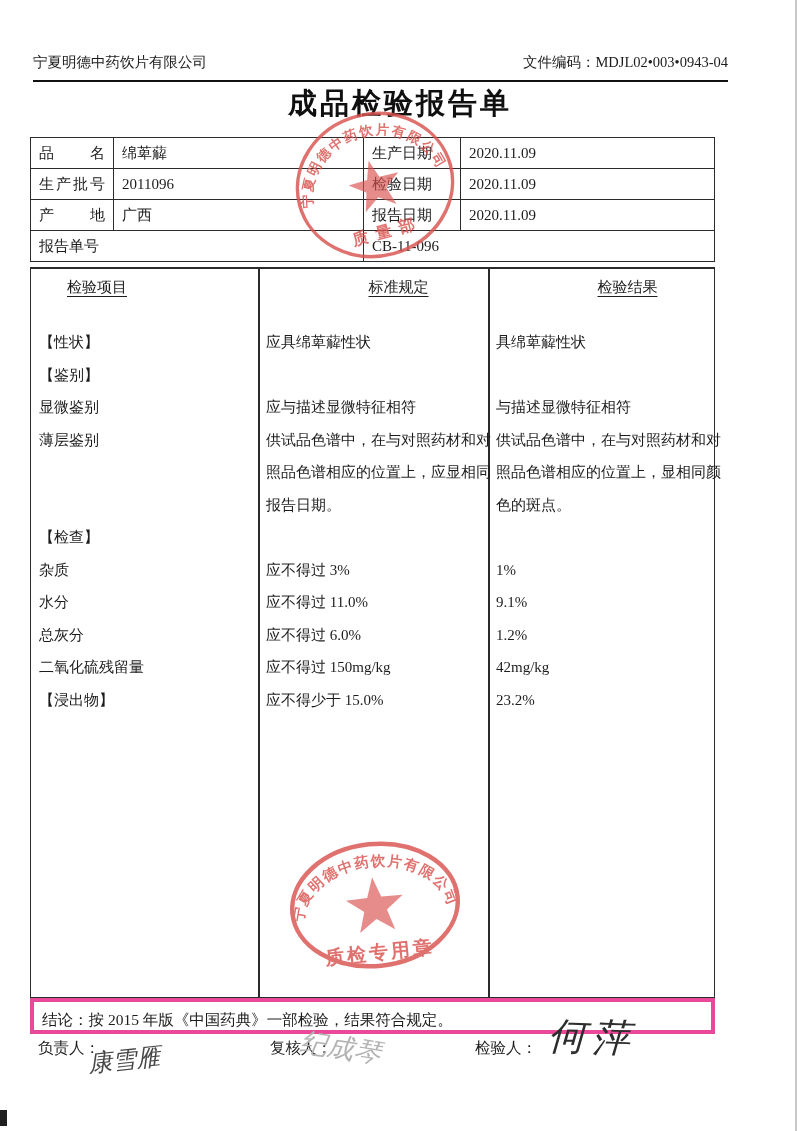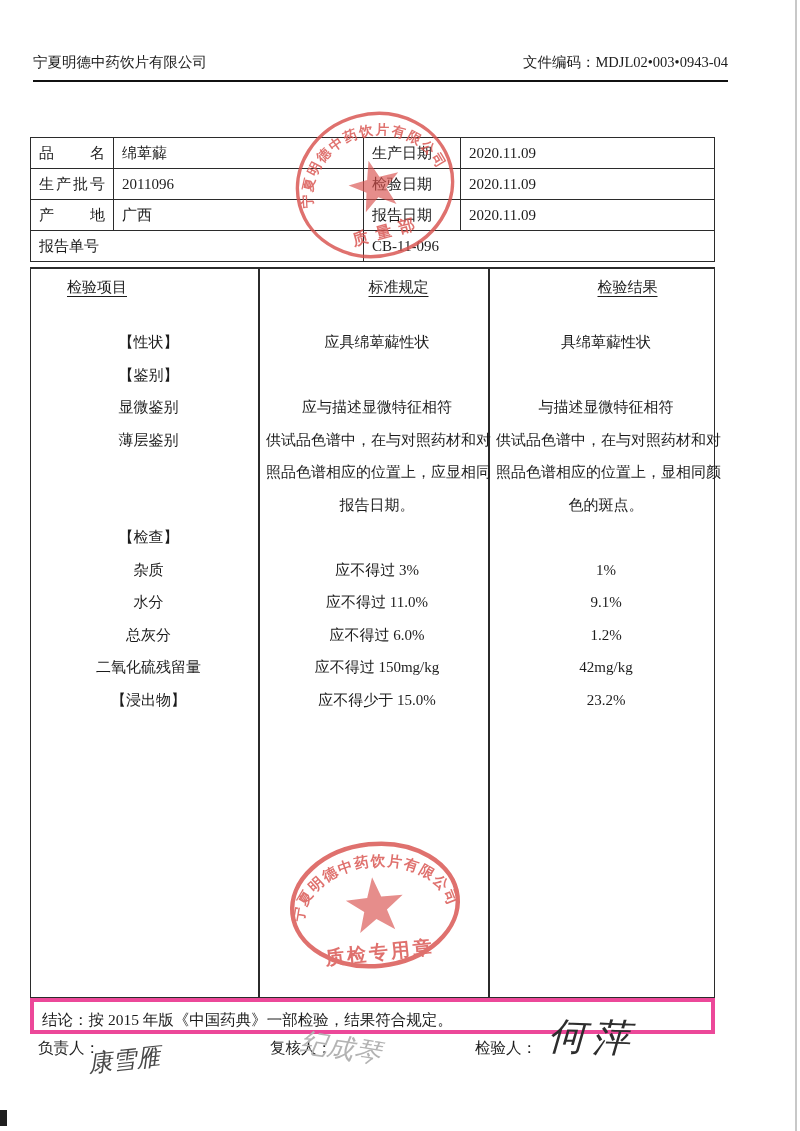--- a/index.html
+++ b/index.html
@@ -22,21 +22,21 @@
   
   .main{position:absolute;top:267px;left:30px;width:685px;height:731px;
         border:1.5px solid #2b2b2b;border-top-width:2.5px;box-sizing:border-box;font-size:15px;}
   .vline{position:absolute;top:0;bottom:0;width:1.5px;background:#2b2b2b;}
   .col{position:absolute;top:0;bottom:0;}
   .colhead{margin-top:8px;height:21px;line-height:21px;text-decoration:underline;
            text-underline-offset:4px;margin-left:28px;}
   .colhead.left{padding-left:8px;text-align:left;}
   .colhead.center{text-align:center;padding-left:23px;}
   .lines{margin-top:28px;}
-  .tline{height:32.5px;line-height:32.5px;padding-left:8px;white-space:nowrap;text-align:center;}
+  .tline{height:32.5px;line-height:32.5px;padding-left:8px;white-space:nowrap;}
   
   .conclusion{position:absolute;top:998px;left:30px;width:685px;height:36px;
               line-height:36px;border:4px solid #ec4899;box-sizing:border-box;
               padding-left:8px;font-size:15.5px;background:#fff;}
   .sigs{position:absolute;top:1038px;left:0;width:800px;height:80px;font-size:15.5px;padding-left:11px;}
   .siglabel{position:absolute;top:0;white-space:nowrap;}
   .signame{position:absolute;white-space:nowrap;font-style:italic;
            font-family:"DejaVu Serif","Liberation Serif",serif;}
   .sig1{left:88px;top:6px;font-size:24px;color:#474747;transform:rotate(-6deg);}
   .sig2{left:300px;top:-8px;font-size:27px;color:#b3b3b3;transform:rotate(9deg);}
@@ -53,20 +53,21 @@
 <body>
 
 <div class="page">
 
   <div class="header">
     <span>宁夏明德中药饮片有限公司</span>
     <span><span>文件编码：</span><span>MDJL02•003•0943-04</span></span>
   </div>
   <div class="rule"></div>
 
+  <h1 class="title">成品检验报告单</h1>
 
   <table class="info">
     <colgroup>
         <col style="width:83px">
         <col style="width:250px">
         <col style="width:97px">
         <col>
       </colgroup>
     <tbody>
         <tr>

